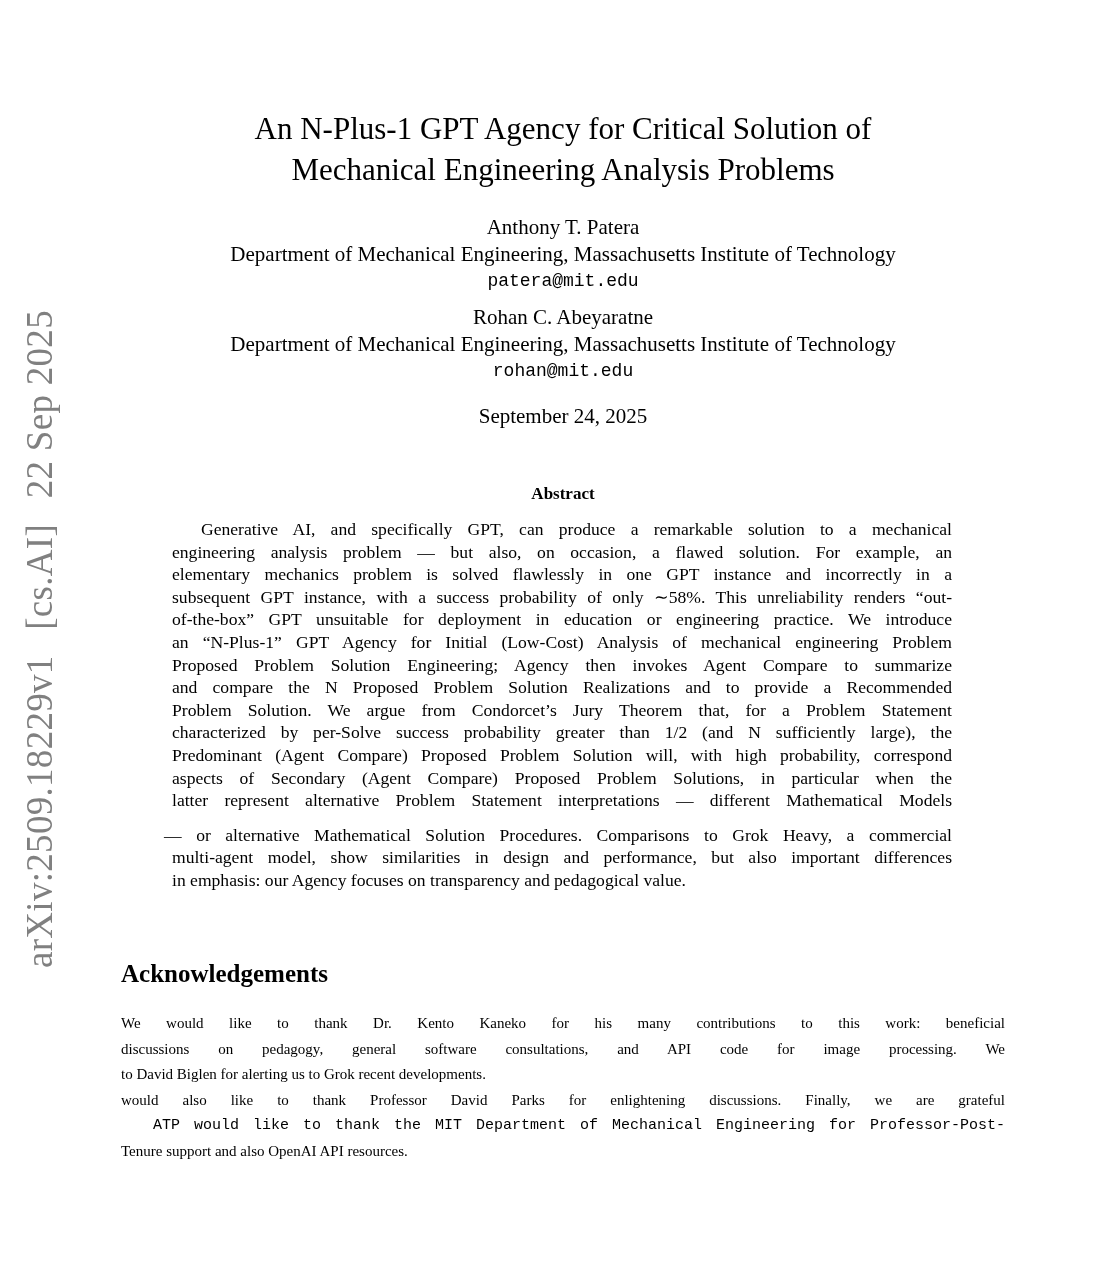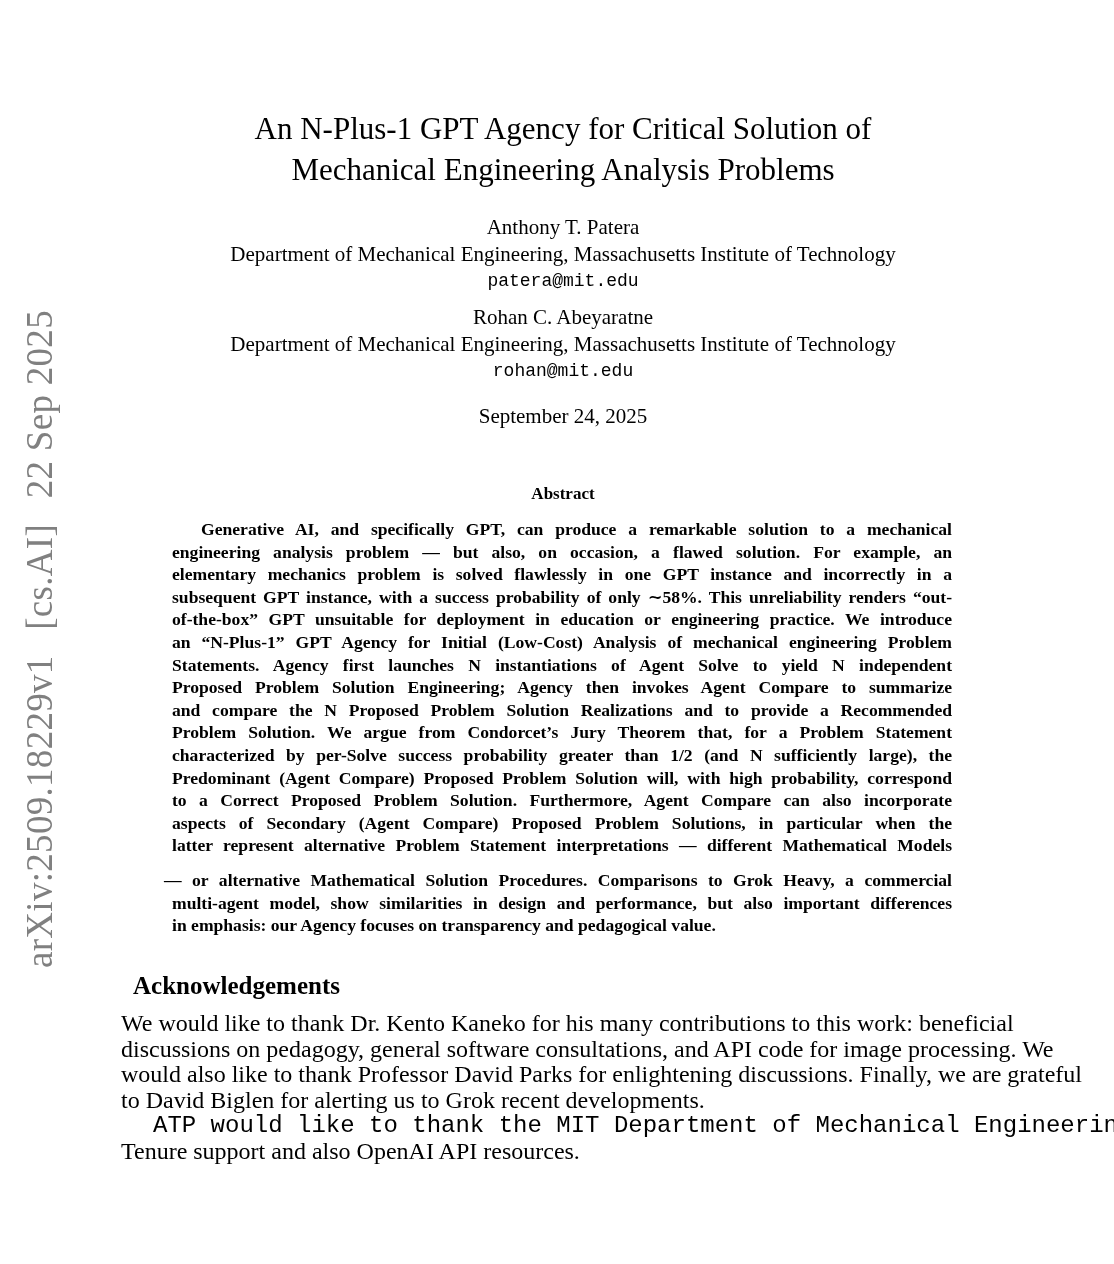--- a/index.html
+++ b/index.html
@@ -9,27 +9,27 @@
          font-family: "Liberation Serif", serif; font-size: 37px; color: #808080; white-space: nowrap; letter-spacing: 0.3px; }
   .arxiv-stamp span { margin-right: 16px; }
   .title { position: absolute; left: 0; width: 1126px; top: 108px; text-align: center; font-size: 31px; line-height: 41px; }
   .title .line { display: block; }
   .center-block { position: absolute; left: 0; width: 1126px; text-align: center; }
   .author-name { font-size: 21px; line-height: 27px; }
   .affil { font-size: 21px; line-height: 27px; }
   .email { font-family: "Liberation Mono", "DejaVu Sans Mono", monospace; font-size: 18px; line-height: 27px; }
   .date { font-size: 21px; }
   .abstract-head { position: absolute; left: 0; width: 1126px; top: 484px; text-align: center; font-weight: bold; font-size: 17px; }
-  .abstract { position: absolute; left: 172px; width: 780px; top: 518px; font-size: 17.6px; line-height: 22.6px; font-weight: bold; }
+  .abstract { position: absolute; left: 172px; width: 780px; top: 518px; font-size: 17.6px; line-height: 22.6px; }
   .abstract .ln { display: block; text-align: justify; text-align-last: justify; white-space: nowrap; height: 22.6px; }
   .abstract .ln.first { text-indent: 29px; }
   .abstract .ln.last { text-align-last: left; }
   .abstract .ln.out { margin-left: -8px; margin-top: 12px; }
   .ack-head { position: absolute; left: 121px; top: 960px; font-weight: bold; font-size: 25px; }
-  .ack { position: absolute; left: 121px; width: 884px; top: 1011px; font-size: 24px; line-height: 25.5px; }
+  .ack { position: absolute; left: 121px; width: 884px; top: 1011px; font-size: 15px; line-height: 25.5px; }
   .ack .ln { display: block; white-space: nowrap; text-align: justify; text-align-last: justify; height: 25.5px; }
   .ack .ln.last { text-align-last: left; }
   .ack .ln.indent { text-indent: 32px; font-family: Liberation Mono, monospace; }
 </style>
 </head>
 <body>
 
 <div class="arxiv-stamp">
   <span>arXiv:2509.18229v1</span>
   <span>[cs.AI]</span>
@@ -57,36 +57,34 @@
 
 <div class="abstract-head">Abstract</div>
 
 <div class="abstract">
   <span class="ln first">Generative AI, and specifically GPT, can produce a remarkable solution to a mechanical</span>
   <span class="ln">engineering analysis problem — but also, on occasion, a flawed solution. For example, an</span>
   <span class="ln">elementary mechanics problem is solved flawlessly in one GPT instance and incorrectly in a</span>
   <span class="ln">subsequent GPT instance, with a success probability of only ∼58%. This unreliability renders “out-</span>
   <span class="ln">of-the-box” GPT unsuitable for deployment in education or engineering practice. We introduce</span>
   <span class="ln">an “N-Plus-1” GPT Agency for Initial (Low-Cost) Analysis of mechanical engineering Problem</span>
-  <span class="ln">Statements. Agency first launches N instantiations of Agent Solve to yield N independent</span>
   <span class="ln">Proposed Problem Solution Engineering; Agency then invokes Agent Compare to summarize</span>
   <span class="ln">and compare the N Proposed Problem Solution Realizations and to provide a Recommended</span>
   <span class="ln">Problem Solution. We argue from Condorcet’s Jury Theorem that, for a Problem Statement</span>
   <span class="ln">characterized by per-Solve success probability greater than 1/2 (and N sufficiently large), the</span>
   <span class="ln">Predominant (Agent Compare) Proposed Problem Solution will, with high probability, correspond</span>
-  <span class="ln">to a Correct Proposed Problem Solution. Furthermore, Agent Compare can also incorporate</span>
   <span class="ln">aspects of Secondary (Agent Compare) Proposed Problem Solutions, in particular when the</span>
   <span class="ln">latter represent alternative Problem Statement interpretations — different Mathematical Models</span>
   <span class="ln out">— or alternative Mathematical Solution Procedures. Comparisons to Grok Heavy, a commercial</span>
   <span class="ln">multi-agent model, show similarities in design and performance, but also important differences</span>
   <span class="ln last">in emphasis: our Agency focuses on transparency and pedagogical value.</span>
 </div>
 
-<h2 class="ack-head" style="margin:12px;">Acknowledgements</h2>
+<h2 class="ack-head" style="margin:0;">Acknowledgements</h2>
 
 <div class="ack">
   <span class="ln">We would like to thank Dr. Kento Kaneko for his many contributions to this work: beneficial</span>
   <span class="ln">discussions on pedagogy, general software consultations, and API code for image processing. We</span>
+  <span class="ln last">to David Biglen for alerting us to Grok recent developments.</span>
   <span class="ln">would also like to thank Professor David Parks for enlightening discussions. Finally, we are grateful</span>
-  <span class="ln last">to David Biglen for alerting us to Grok recent developments.</span>
   <span class="ln indent">ATP would like to thank the MIT Department of Mechanical Engineering for Professor-Post-</span>
   <span class="ln last">Tenure support and also OpenAI API resources.</span>
 </div>
 
 </body></html>

